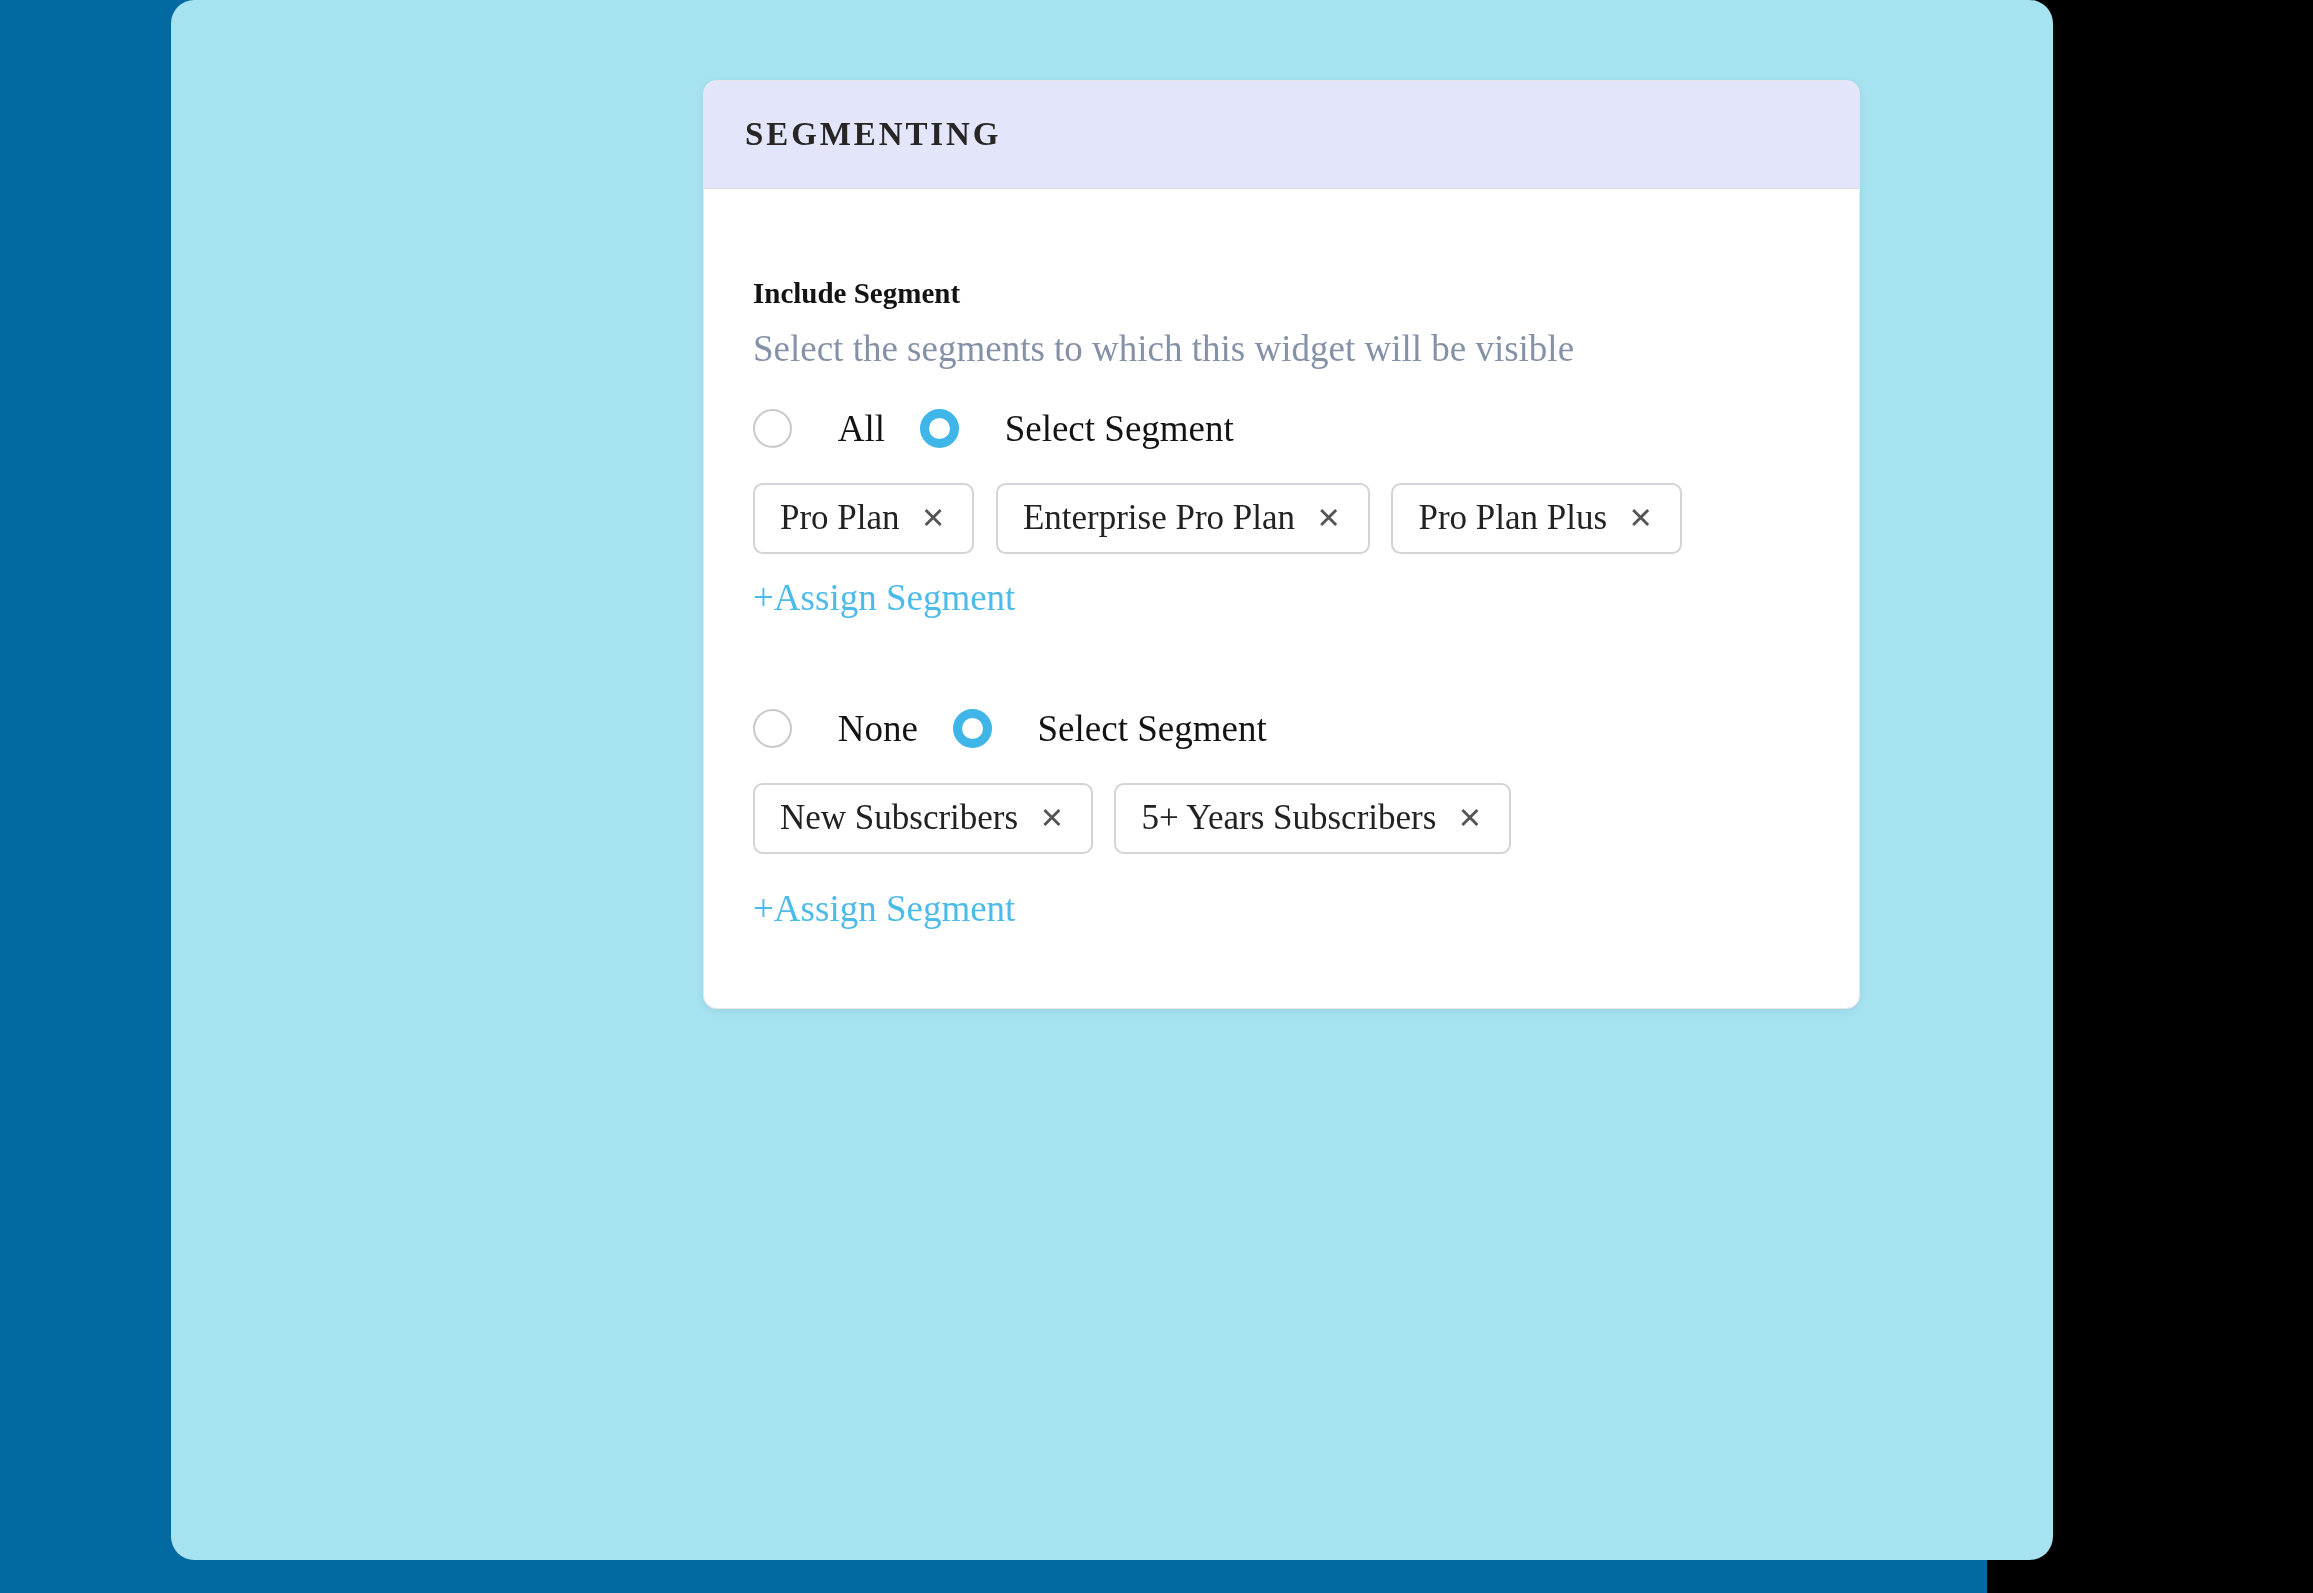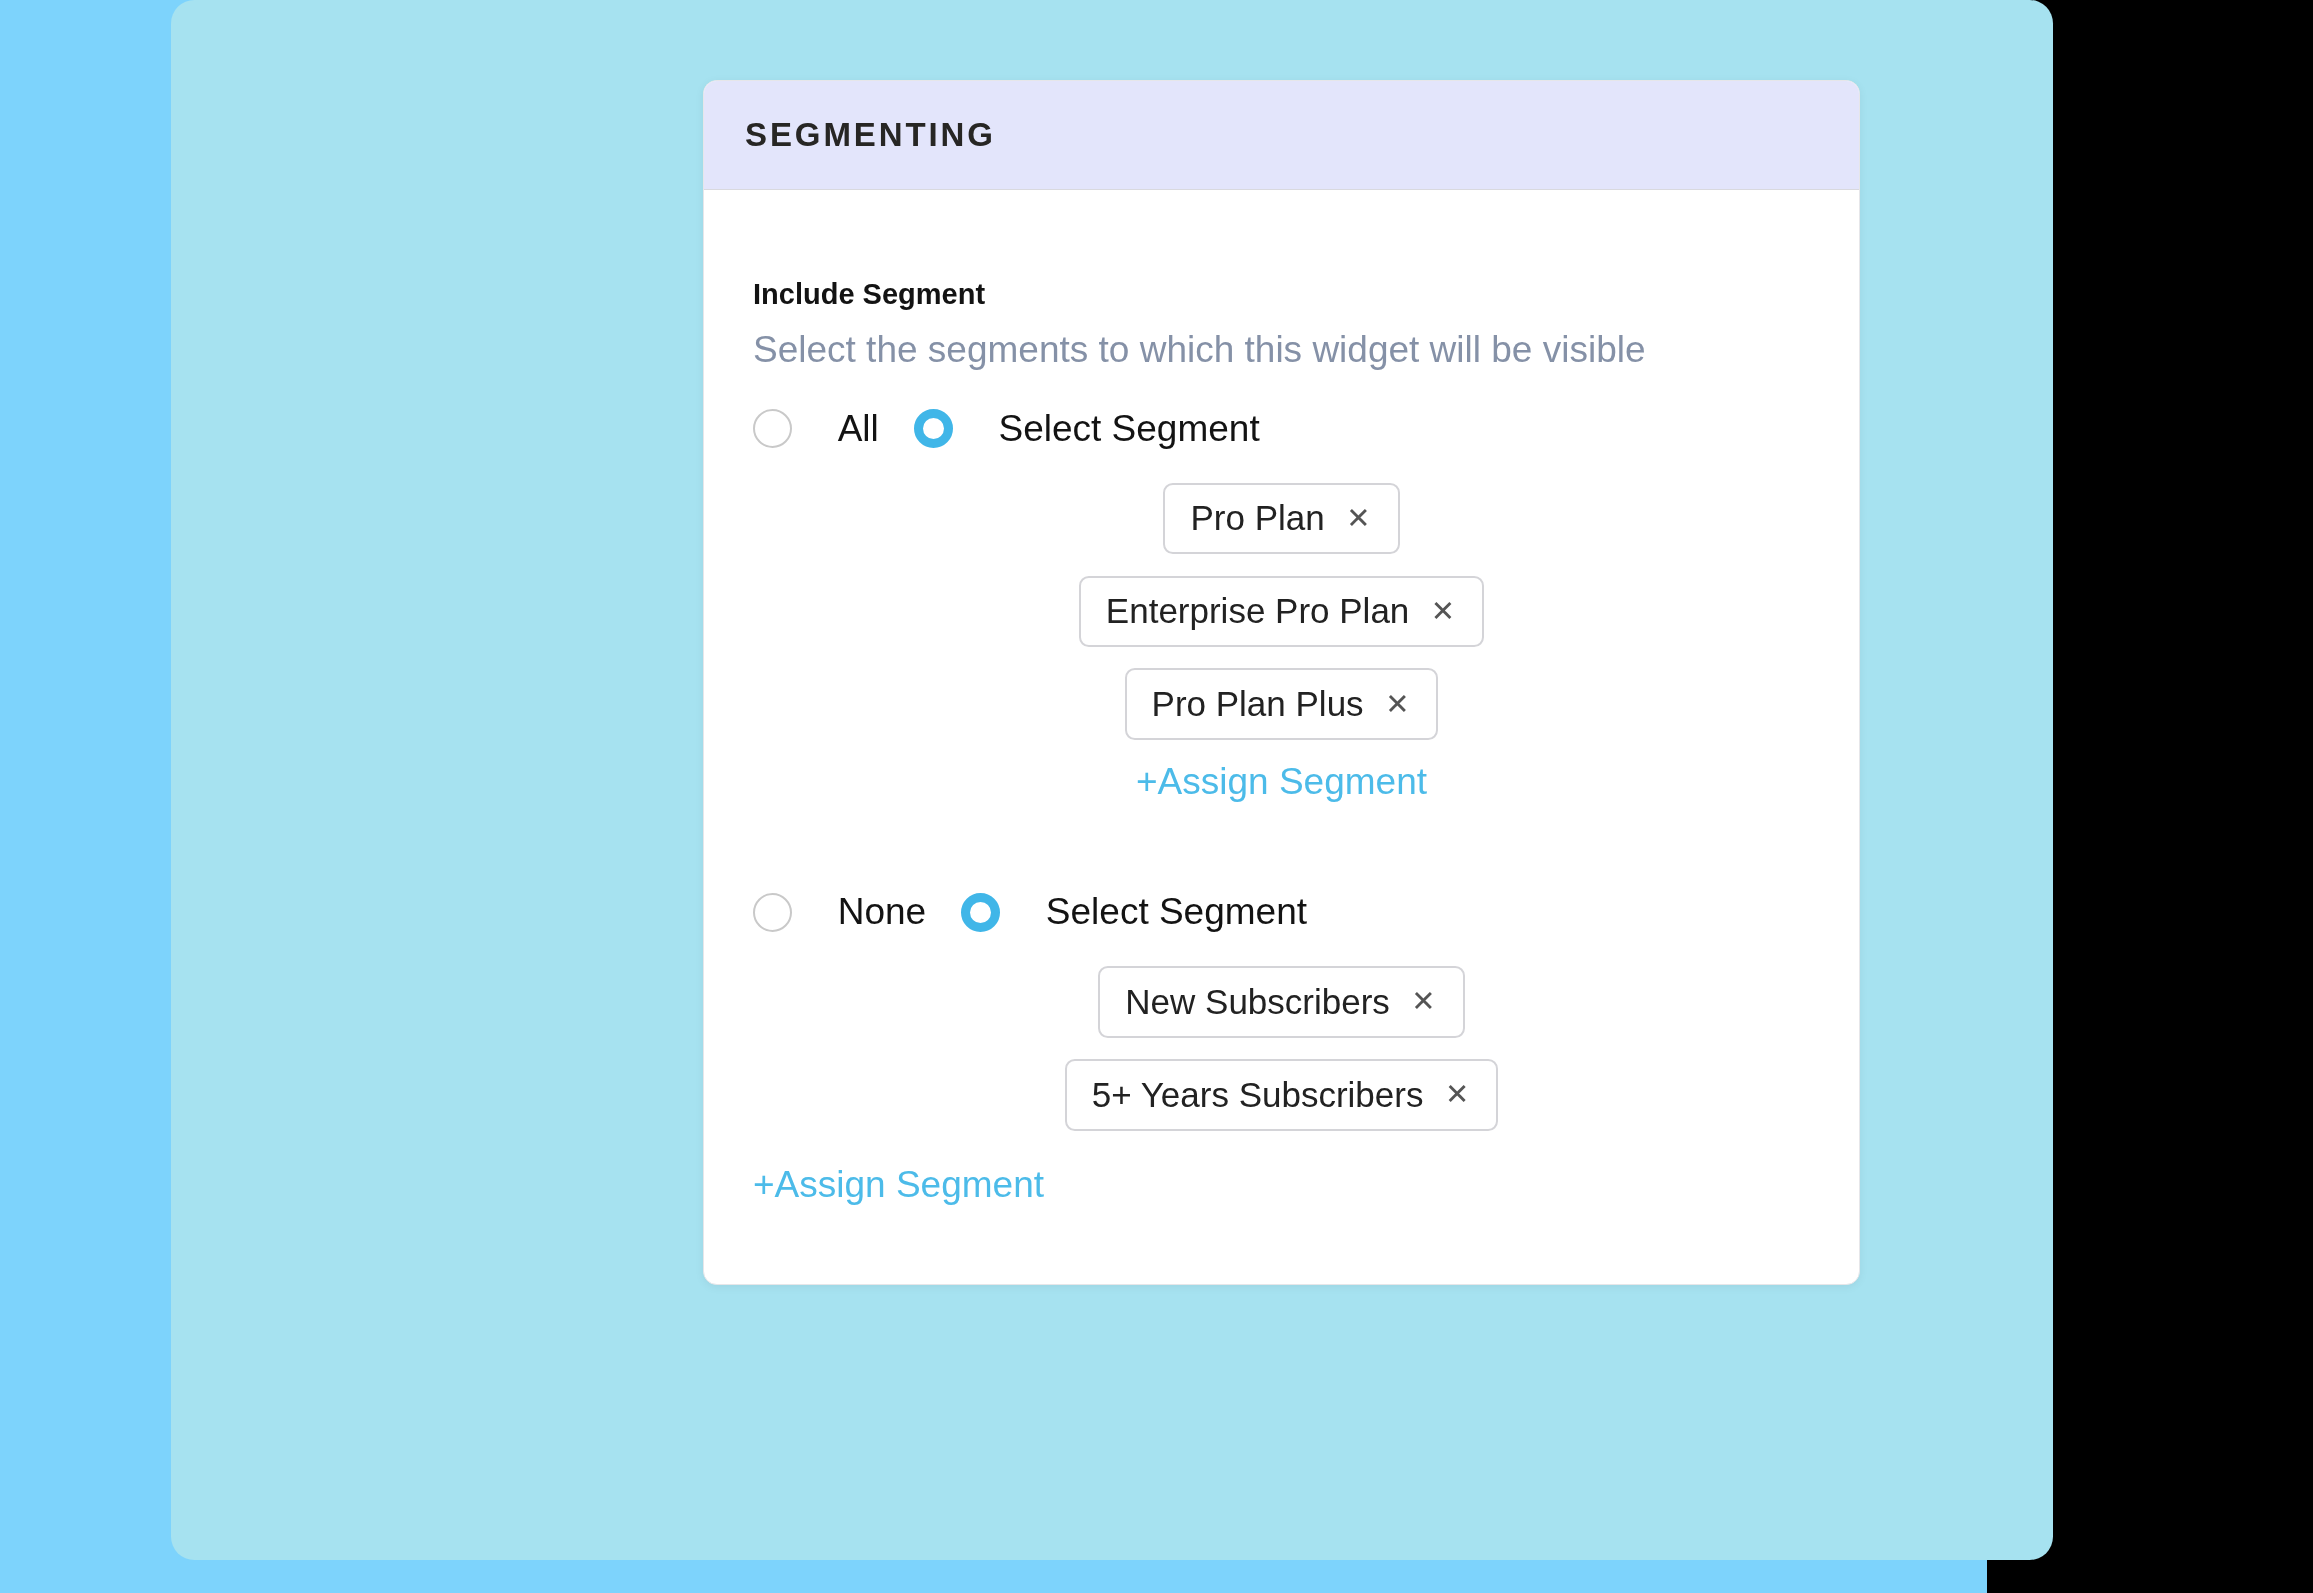--- a/index.html
+++ b/index.html
@@ -8,21 +8,22 @@
     background: #000;
     font-family: -apple-system, BlinkMacSystemFont, "Segoe UI", Helvetica, Arial, sans-serif;
     display: flex;
     align-items: flex-start;
     justify-content: flex-start;
   }
   .stage {
     width: 1987px;
     height: 1594px;
     position: relative;
-    background: #7dd3fc;
+    background: #0369a1;
+    font-family: Liberation Serif, serif;
   }
   .cyan-panel {
     position: absolute;
     left: 171px;
     top: 0;
     width: 1882px;
     height: 1560px;
     background: #a6e2f0;
     border-radius: 23.4px;
   }
@@ -96,21 +97,20 @@
   .radio-label {
     font-size: 37px;
     color: #131313;
     margin-left: 32px;
   }
   .chips-row {
     display: flex;
     flex-wrap: wrap;
     gap: 21.5px;
     align-items: center;
-    flex-direction: column;
   }
   .chip {
     display: inline-flex;
     align-items: center;
     gap: 19.5px;
     border: 2px solid #d4d4d8;
     border-radius: 9.8px;
     background: #fff;
     padding: 13.7px 25px;
     font-size: 35px;

